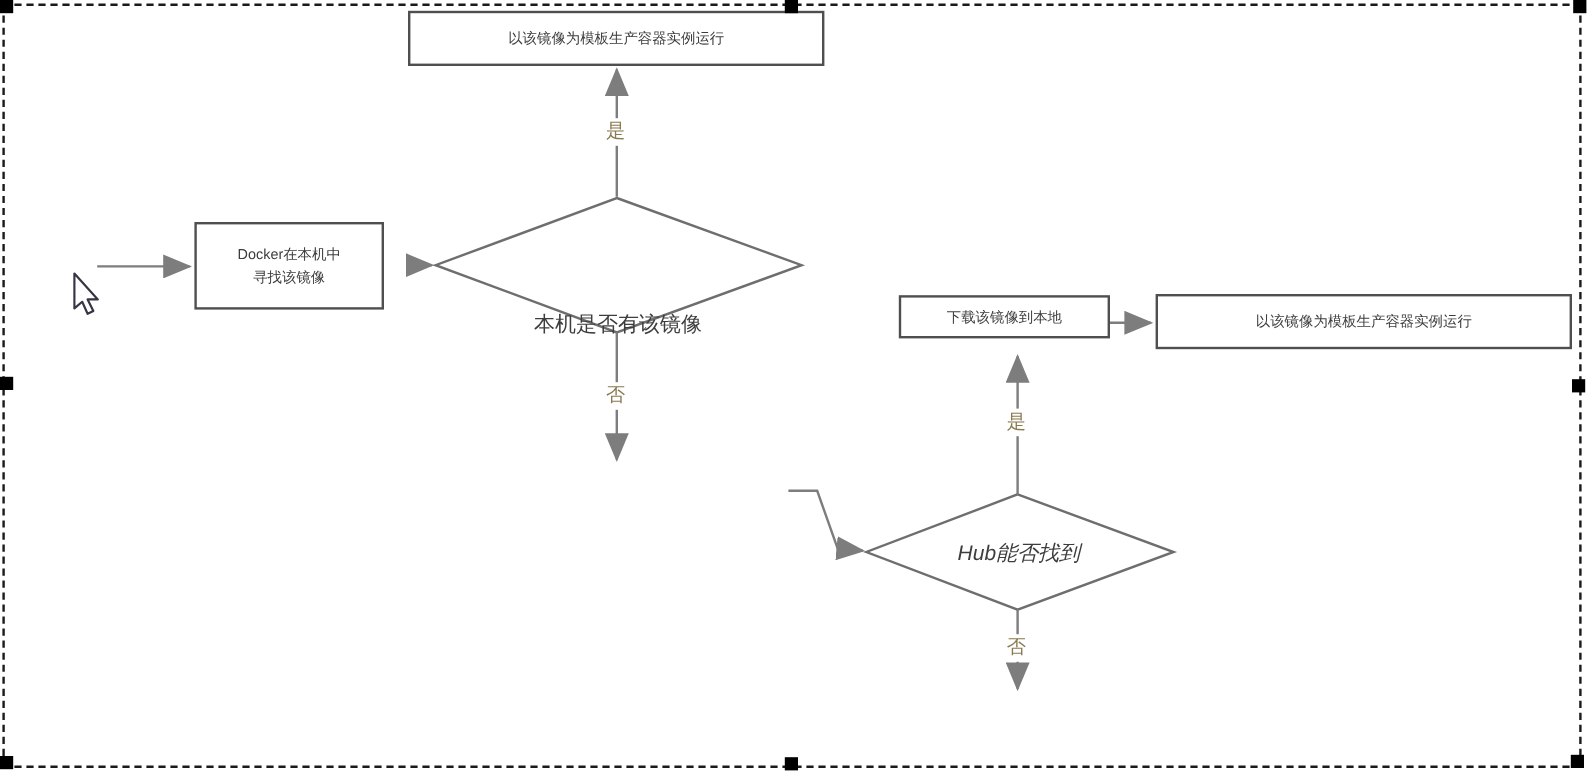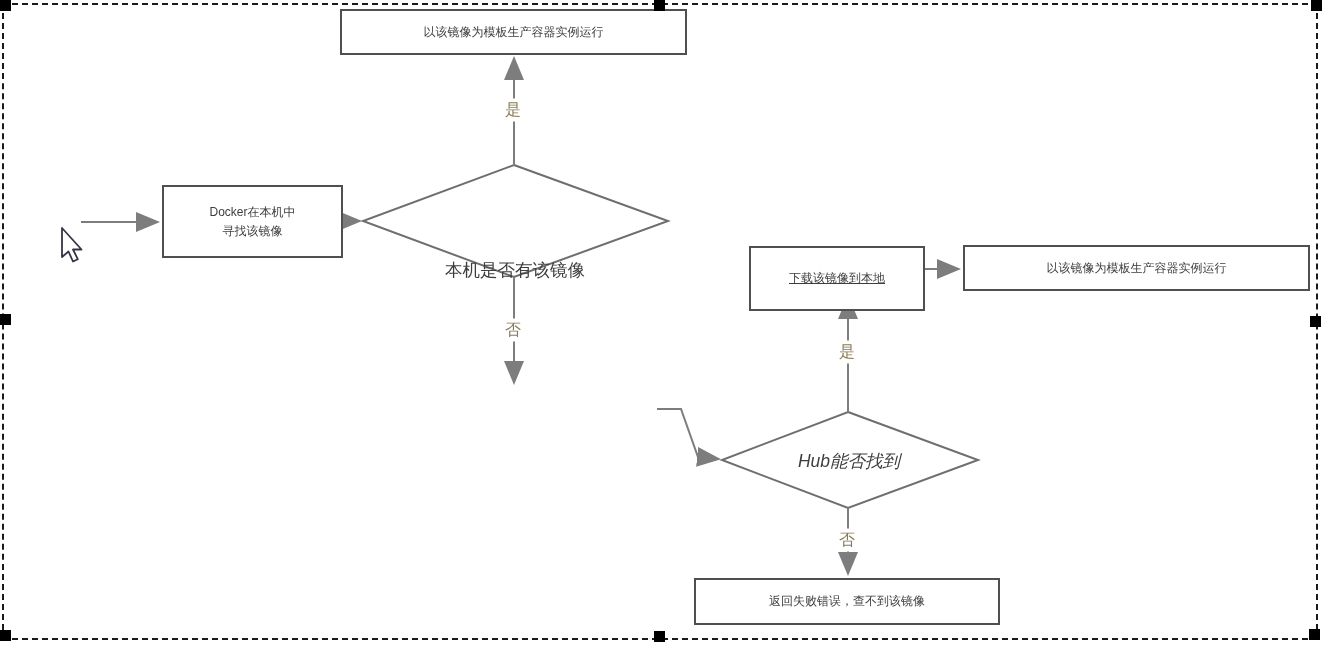--- a/index.html
+++ b/index.html
@@ -95,33 +95,32 @@
     <path d="M514,277 V383" stroke="#7d7d7d" stroke-width="2" fill="none" marker-end="url(#arrow)"></path>
     <path d="M657,409 H681 L698,457 L719,459" stroke="#7d7d7d" stroke-width="2" fill="none" marker-end="url(#arrow)"></path>
     <path d="M848,412 V297" stroke="#7d7d7d" stroke-width="2" fill="none" marker-end="url(#arrow)"></path>
     <path d="M925,269 H959" stroke="#7d7d7d" stroke-width="2" fill="none" marker-end="url(#arrow)"></path>
     <path d="M848,508 V574" stroke="#7d7d7d" stroke-width="2" fill="none" marker-end="url(#arrow)"></path>
   </svg>
 
 
   <div class="node" style="left:340px; top:9px; width:347px; height:46px;">以该镜像为模板生产容器实例运行</div>
 
-  <div class="node" style="left:162px; top:185px; width:181px; height:73px;">Docker在本机中
+  <div class="node" style="left:162px; top:185px; width:158px; height:73px;">Docker在本机中
 寻找该镜像</div>
 
   <div class="diamond-label" style="left:515px; top:222px;margin-top:48px;">本机是否有该镜像</div>
 
 
   <div class="diamond-label" style="left:849px; top:461px;font-style:italic;">Hub能否找到</div>
 
-  <div class="node" style="left:749px; top:246px; width:176px; height:65px;text-decoration:underline;">下载该镜像到本地</div>
+  <div class="node" style="left:749px; top:246px; width:176px; height:36px;">下载该镜像到本地</div>
 
   <div class="node" style="left:963px; top:245px; width:347px; height:46px;">以该镜像为模板生产容器实例运行</div>
 
-  <div class="node" style="left:694px; top:578px; width:306px; height:47px;">返回失败错误，查不到该镜像</div>
 
   <div class="edge-label" style="left:513px; top:110px;">是</div>
   <div class="edge-label" style="left:513px; top:330px;">否</div>
   <div class="edge-label" style="left:847px; top:352px;">是</div>
   <div class="edge-label" style="left:847px; top:540px;">否</div>
 
   <svg class="layer" style="pointer-events:none">
     <path d="M62,228 L62,257 L68.5,251.5 L73,261.5 L77.8,259.2 L73,249.5 L81.5,249.5 Z" fill="#ffffff" stroke="#353545" stroke-width="1.8" stroke-linejoin="round"></path>
   </svg>
 

